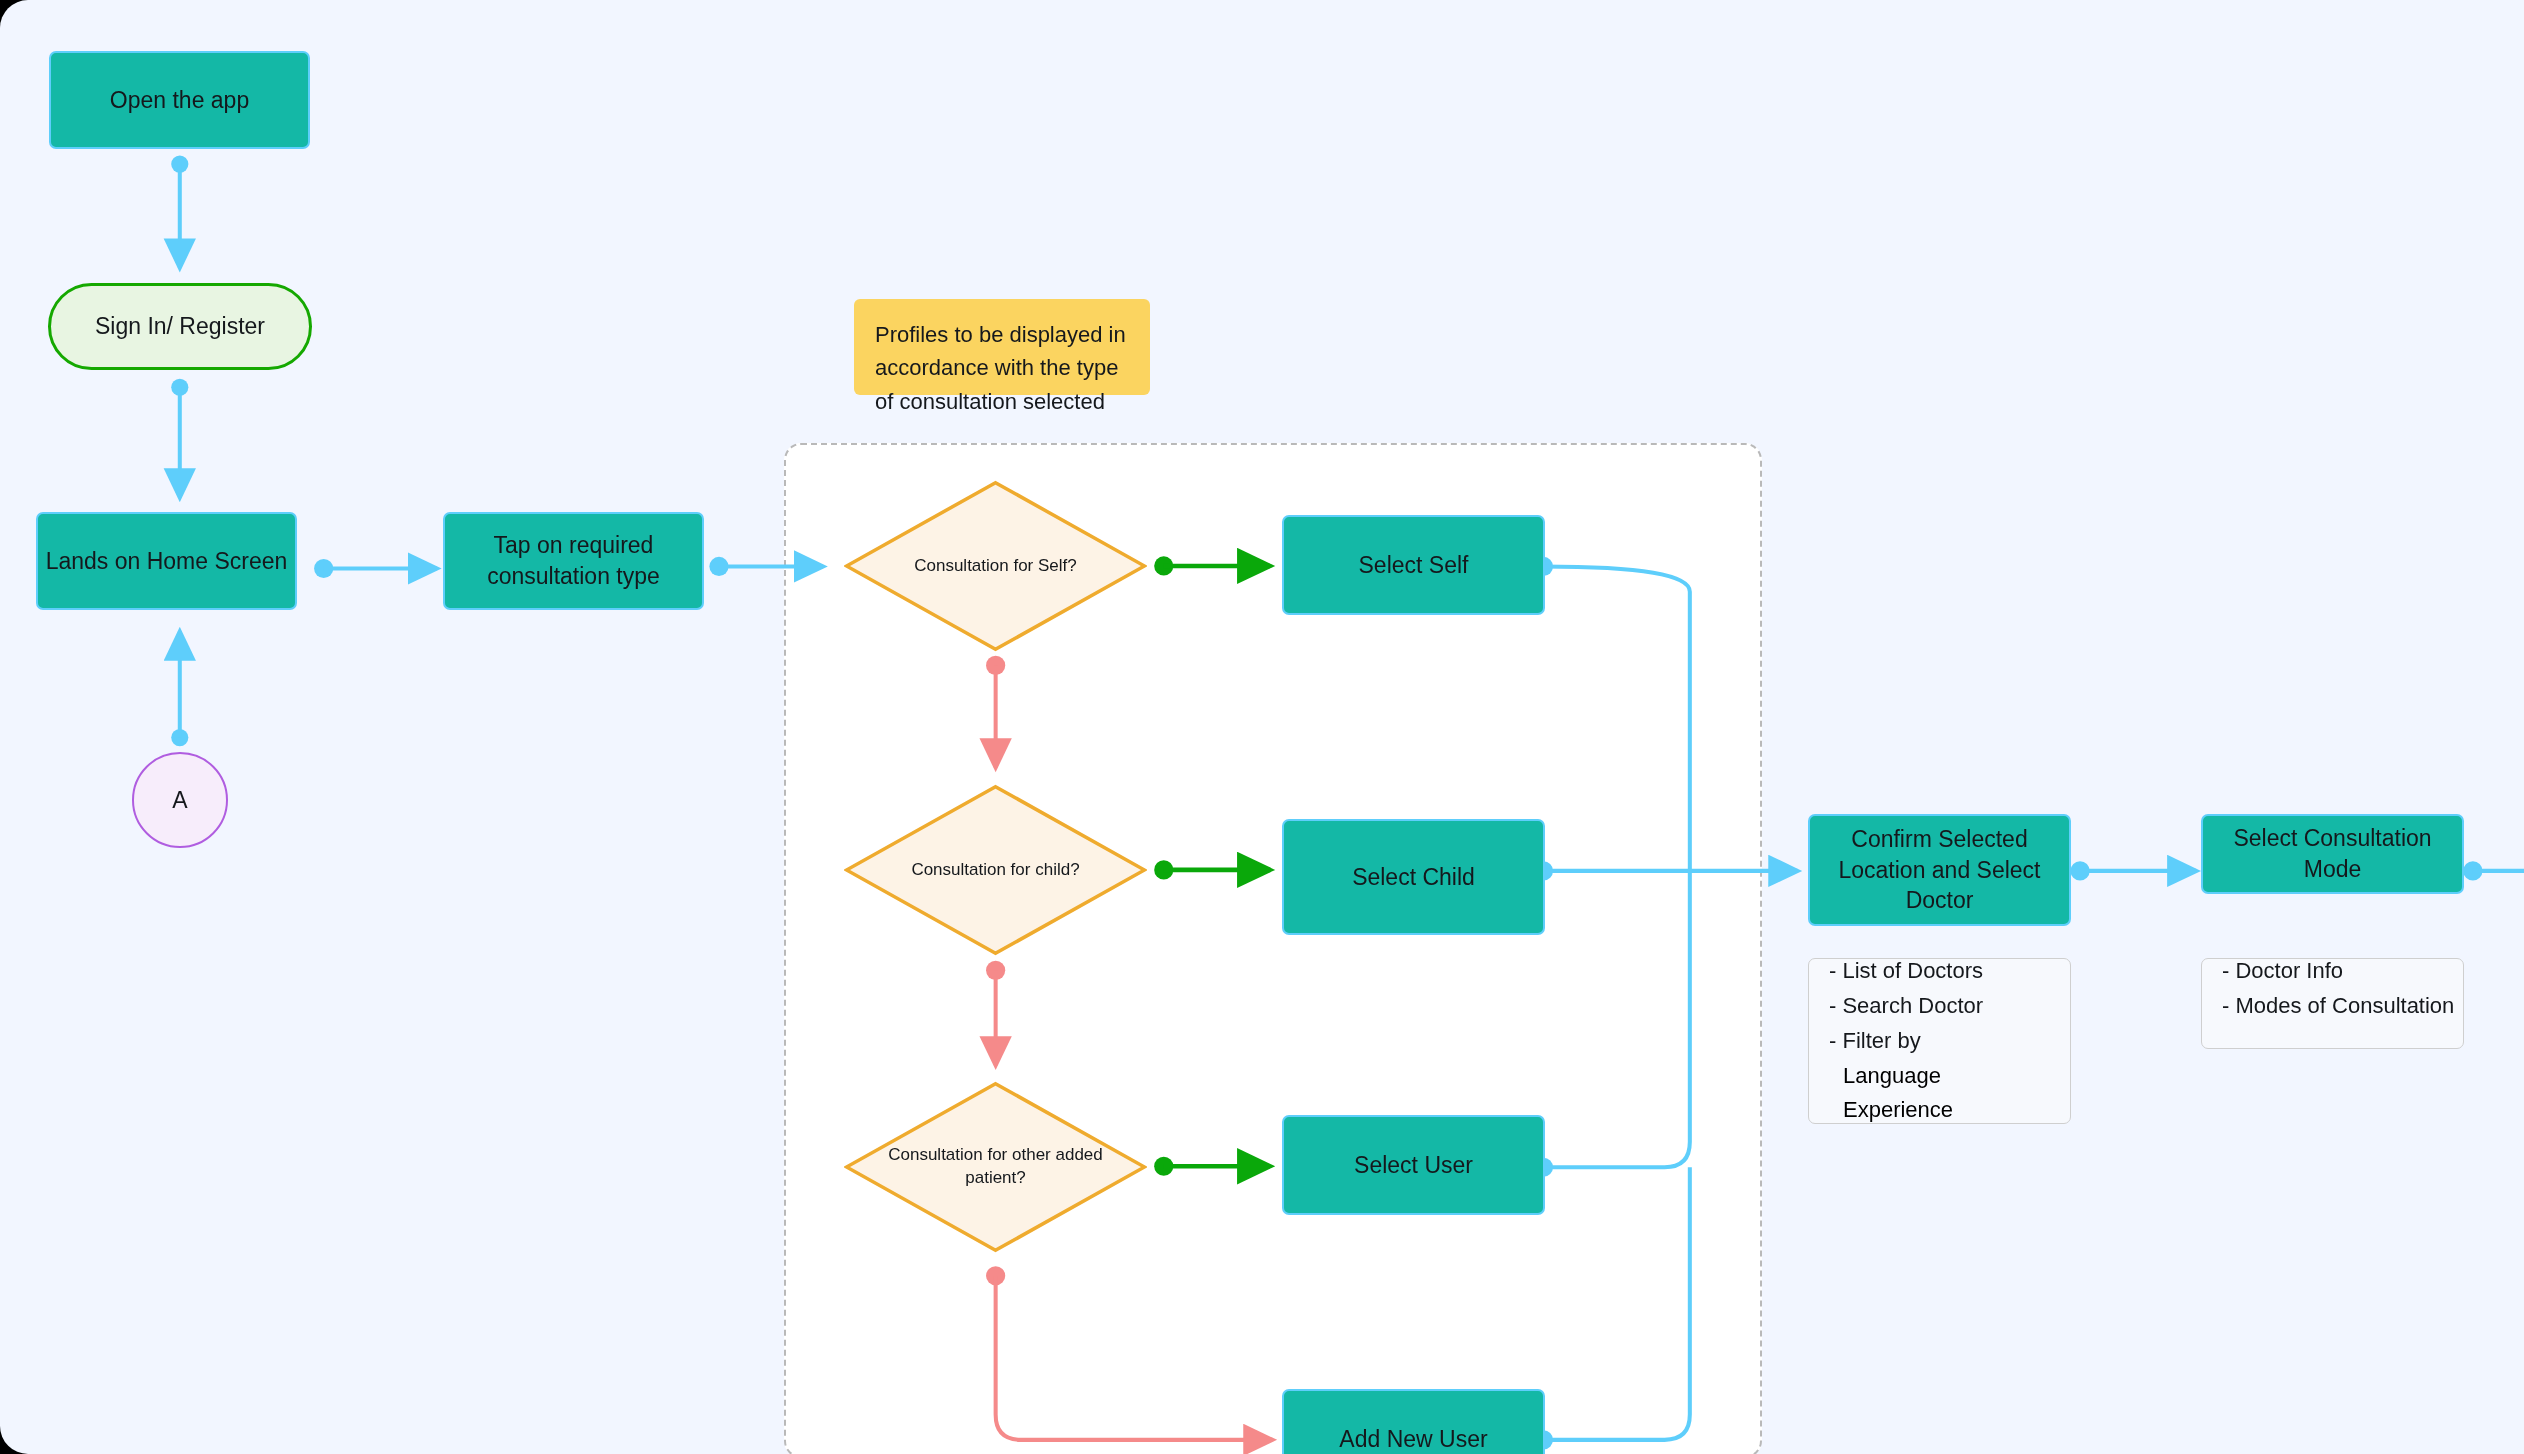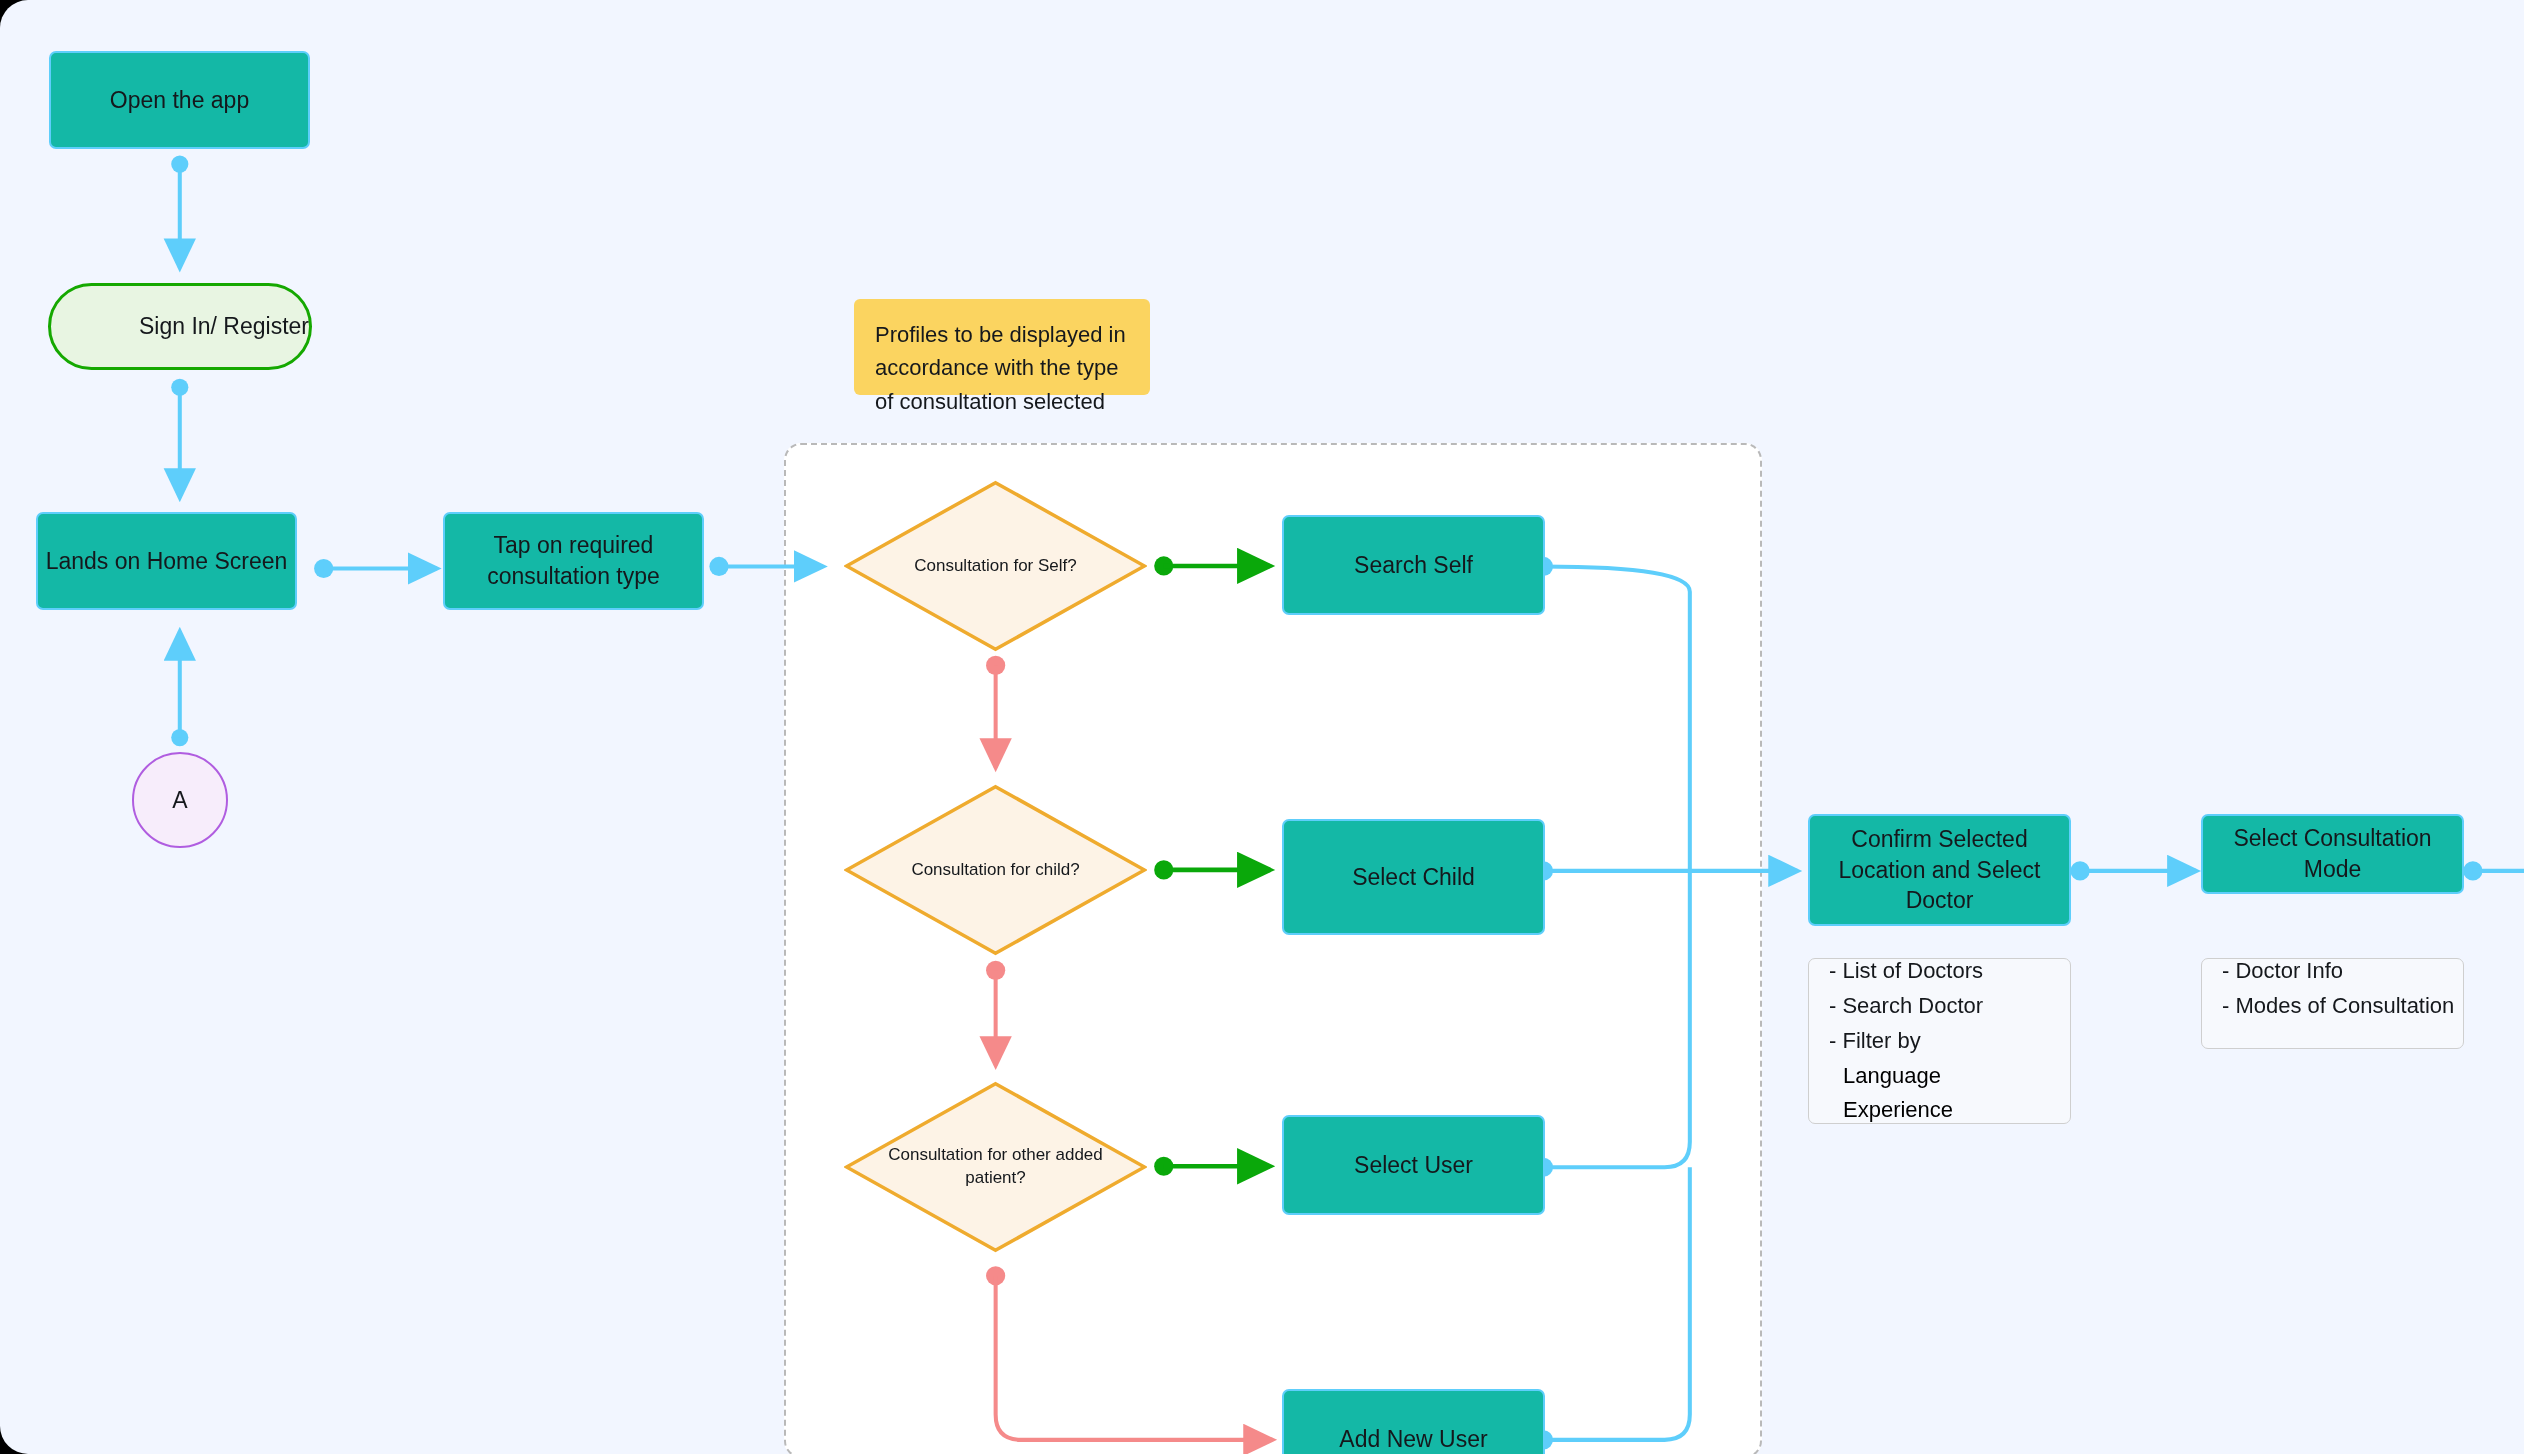--- a/index.html
+++ b/index.html
@@ -170,21 +170,21 @@
     <path d="M4120,1725 L4350,1725" stroke="#5ecefb" stroke-width="8" fill="none" marker-end="url(#arrB)"></path>
 
     <circle cx="4898" cy="1725" r="19" fill="#5ecefb"></circle>
     <path d="M4898,1725 L5118,1725" stroke="#5ecefb" stroke-width="8" fill="none" marker-end="url(#arrB)"></path>
   </svg>
 
   <div class="node proc" style="left:49px; top:51px; width:261px; height:98px;">
     <span>Open the app</span>
   </div>
 
-  <div class="node term" style="left:48px; top:283px; width:264px; height:87px;justify-content:flex-end;">
+  <div class="node term" style="left:48px; top:283px; width:264px; height:87px;">
     <span>Sign In/ Register</span>
   </div>
 
   <div class="node proc" style="left:36px; top:512px; width:261px; height:98px;">
     <span>Lands on Home Screen</span>
   </div>
 
   <div class="node connector-circle" style="left:132px; top:752px; width:96px; height:96px;">
     <span>A</span>
   </div>
@@ -208,21 +208,21 @@
   </div>
 
   <div class="diamond-wrap" style="left:844px; top:1081px; width:303px; height:172px;">
     <svg width="303" height="172" viewBox="0 0 600 340">
       <polygon points="300,5 595,170 300,335 5,170" fill="#fdf3e6" stroke="#efab2e" stroke-width="7"></polygon>
     </svg>
     <div class="diamond-label">Consultation for other added patient?</div>
   </div>
 
   <div class="node proc" style="left:1282px; top:515px; width:263px; height:100px;">
-    <span>Search Self</span>
+    <span>Select Self</span>
   </div>
 
   <div class="node proc" style="left:1282px; top:819px; width:263px; height:116px;">
     <span>Select Child</span>
   </div>
 
   <div class="node proc" style="left:1282px; top:1115px; width:263px; height:100px;">
     <span>Select User</span>
   </div>
 

